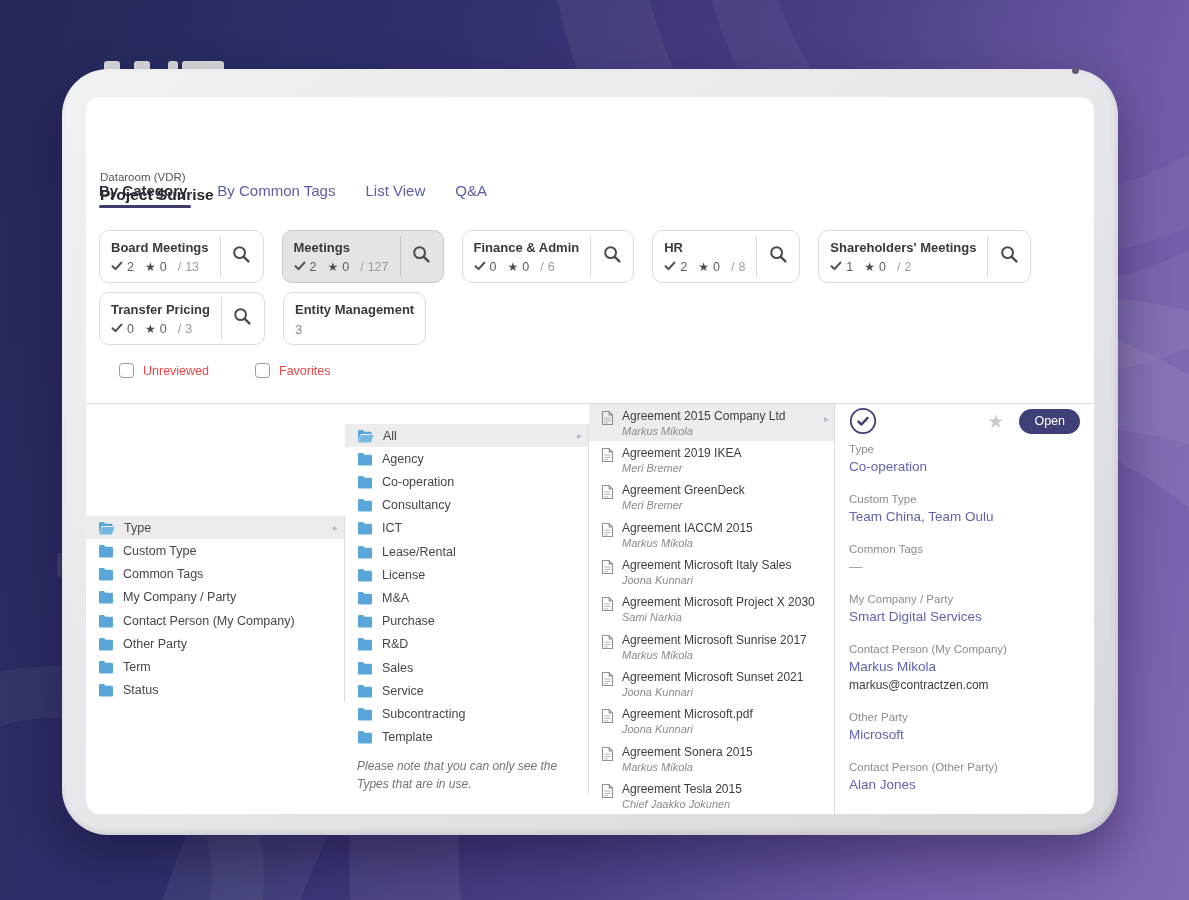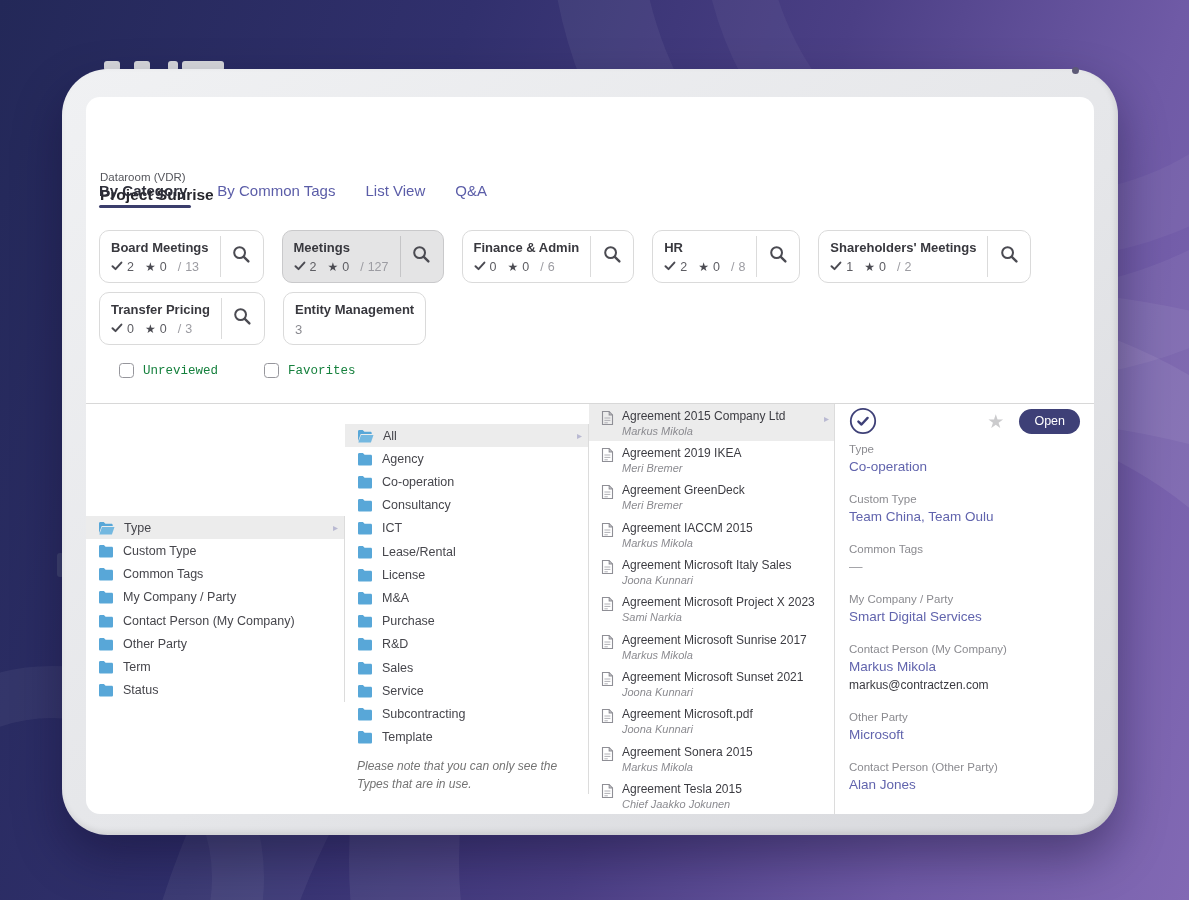--- a/index.html
+++ b/index.html
@@ -46,21 +46,21 @@
   .sstar{font-size:12px;color:#4b4b52;line-height:1;}
   .tot{display:flex;gap:4px;color:#9c9ca2;}
   .ccount{font-size:13px;color:#8a8a90;margin-top:5px;}
   .csearch{align-self:stretch;width:42px;display:flex;align-items:center;justify-content:center;border-left:1px solid #dbdbdb;margin:5px 0;cursor:pointer;}
   .card.selected .csearch{border-color:#c5c5c7;}
 
   
   .filters{position:absolute;left:33px;top:266px;display:flex;gap:46px;align-items:center;}
   .filter{display:flex;align-items:center;gap:9px;cursor:pointer;}
   .cb{width:13px;height:13px;border:1.5px solid #96969c;border-radius:3.5px;background:#fff;}
-  .flab{font-size:12.5px;color:#15803d;font-family:Liberation Mono, monospace;}
+  .flab{font-size:12.5px;color:#ef4444;}
 
   
   .miller{position:absolute;left:0;right:0;top:306px;bottom:0;border-top:1px solid #d8d8d8;display:flex;align-items:center;}
   .mcol{overflow:hidden;box-sizing:border-box;}
   .c1{width:259px;border-right:1px solid #dcdcdc;}
   .c2{width:244px;border-right:1px solid #dcdcdc;}
   .c3{width:246px;border-right:1px solid #dcdcdc;}
   .c4{flex:1;}
   .frow{height:23.2px;display:flex;align-items:center;padding-left:12px;gap:9px;font-size:12.5px;color:#46464c;cursor:pointer;white-space:nowrap;}
   .frow.selected{background:#ececec;}
@@ -555,21 +555,21 @@
             </div>
             <div class="drow">
               <span class="dicon">
                 <svg width="13" height="16" viewBox="0 0 13 16">
                   <path fill="none" stroke="#8f8f96" stroke-width="1.1" d="M1.5 1.5h6.6l3.4 3.4v9.6H1.5z"></path>
                   <path fill="none" stroke="#8f8f96" stroke-width="1.1" d="M8.2 1.5v3.4h3.3"></path>
                   <path stroke="#b0b0b6" stroke-width="1" d="M3.4 8h6M3.4 10.4h6M3.4 12.8h3.4"></path>
                 </svg>
               </span>
               <div class="dtext">
-                <div class="dtitle">Agreement Microsoft Project X 2023</div>
+                <div class="dtitle">Agreement Microsoft Project X 2030</div>
                 <div class="dauthor">Sami Narkia</div>
               </div>
             </div>
             <div class="drow">
               <span class="dicon">
                 <svg width="13" height="16" viewBox="0 0 13 16">
                   <path fill="none" stroke="#8f8f96" stroke-width="1.1" d="M1.5 1.5h6.6l3.4 3.4v9.6H1.5z"></path>
                   <path fill="none" stroke="#8f8f96" stroke-width="1.1" d="M8.2 1.5v3.4h3.3"></path>
                   <path stroke="#b0b0b6" stroke-width="1" d="M3.4 8h6M3.4 10.4h6M3.4 12.8h3.4"></path>
                 </svg>

